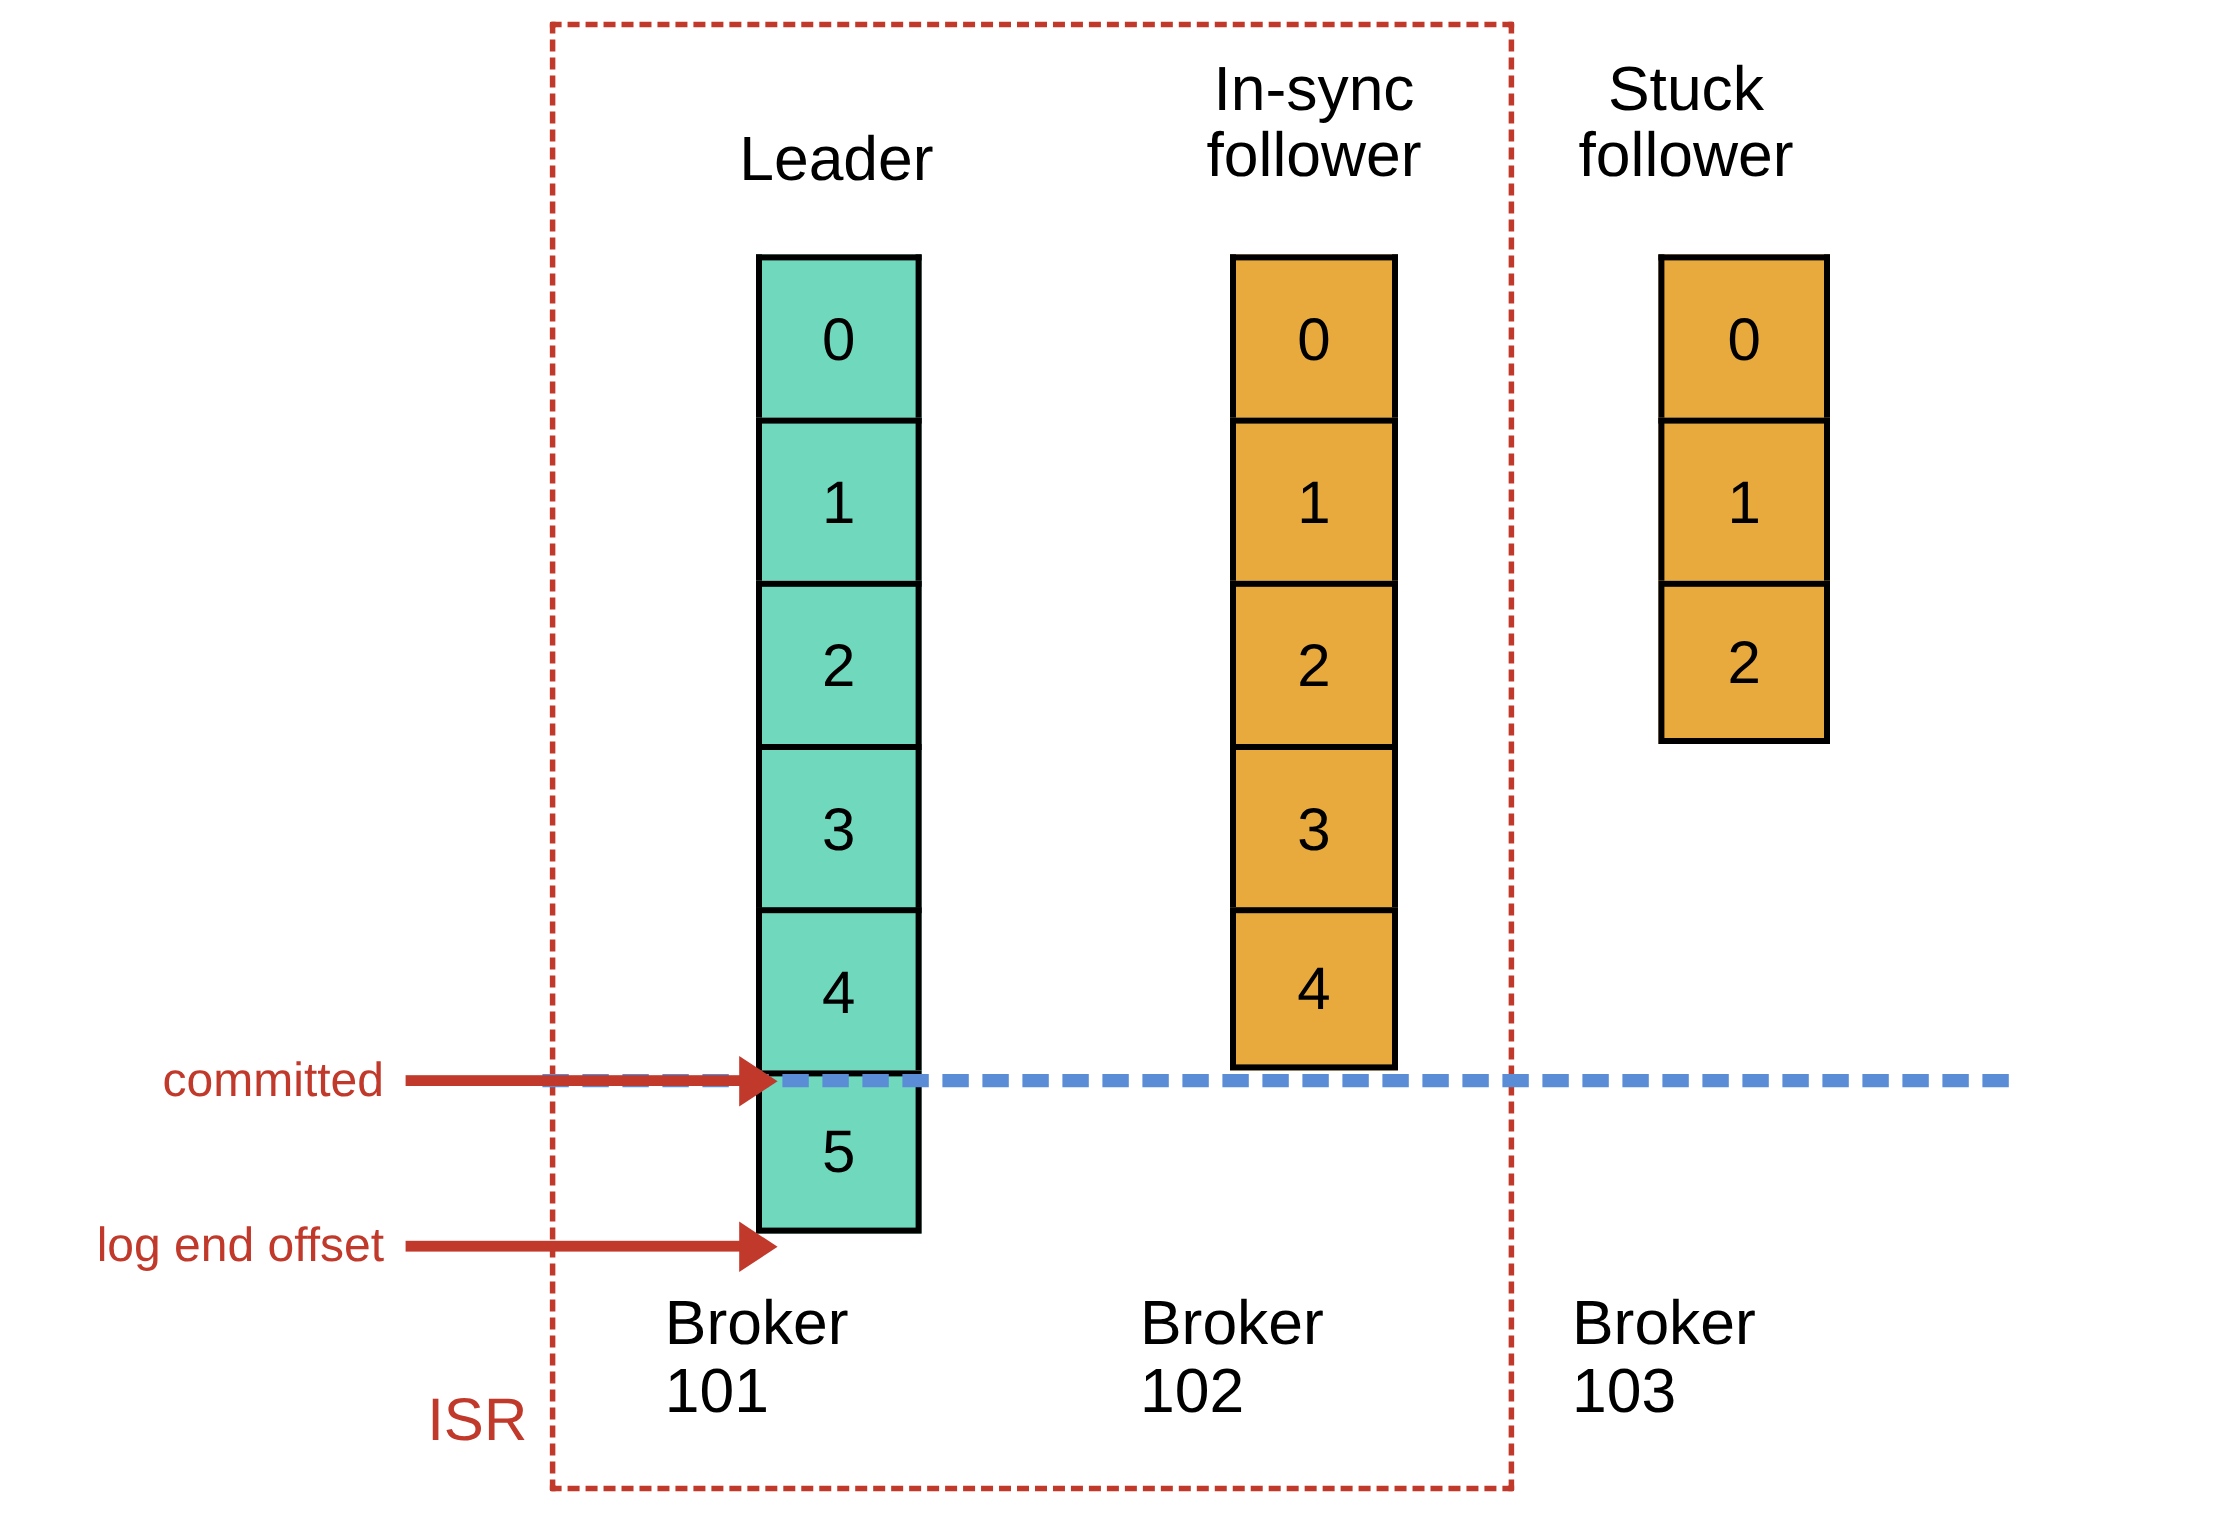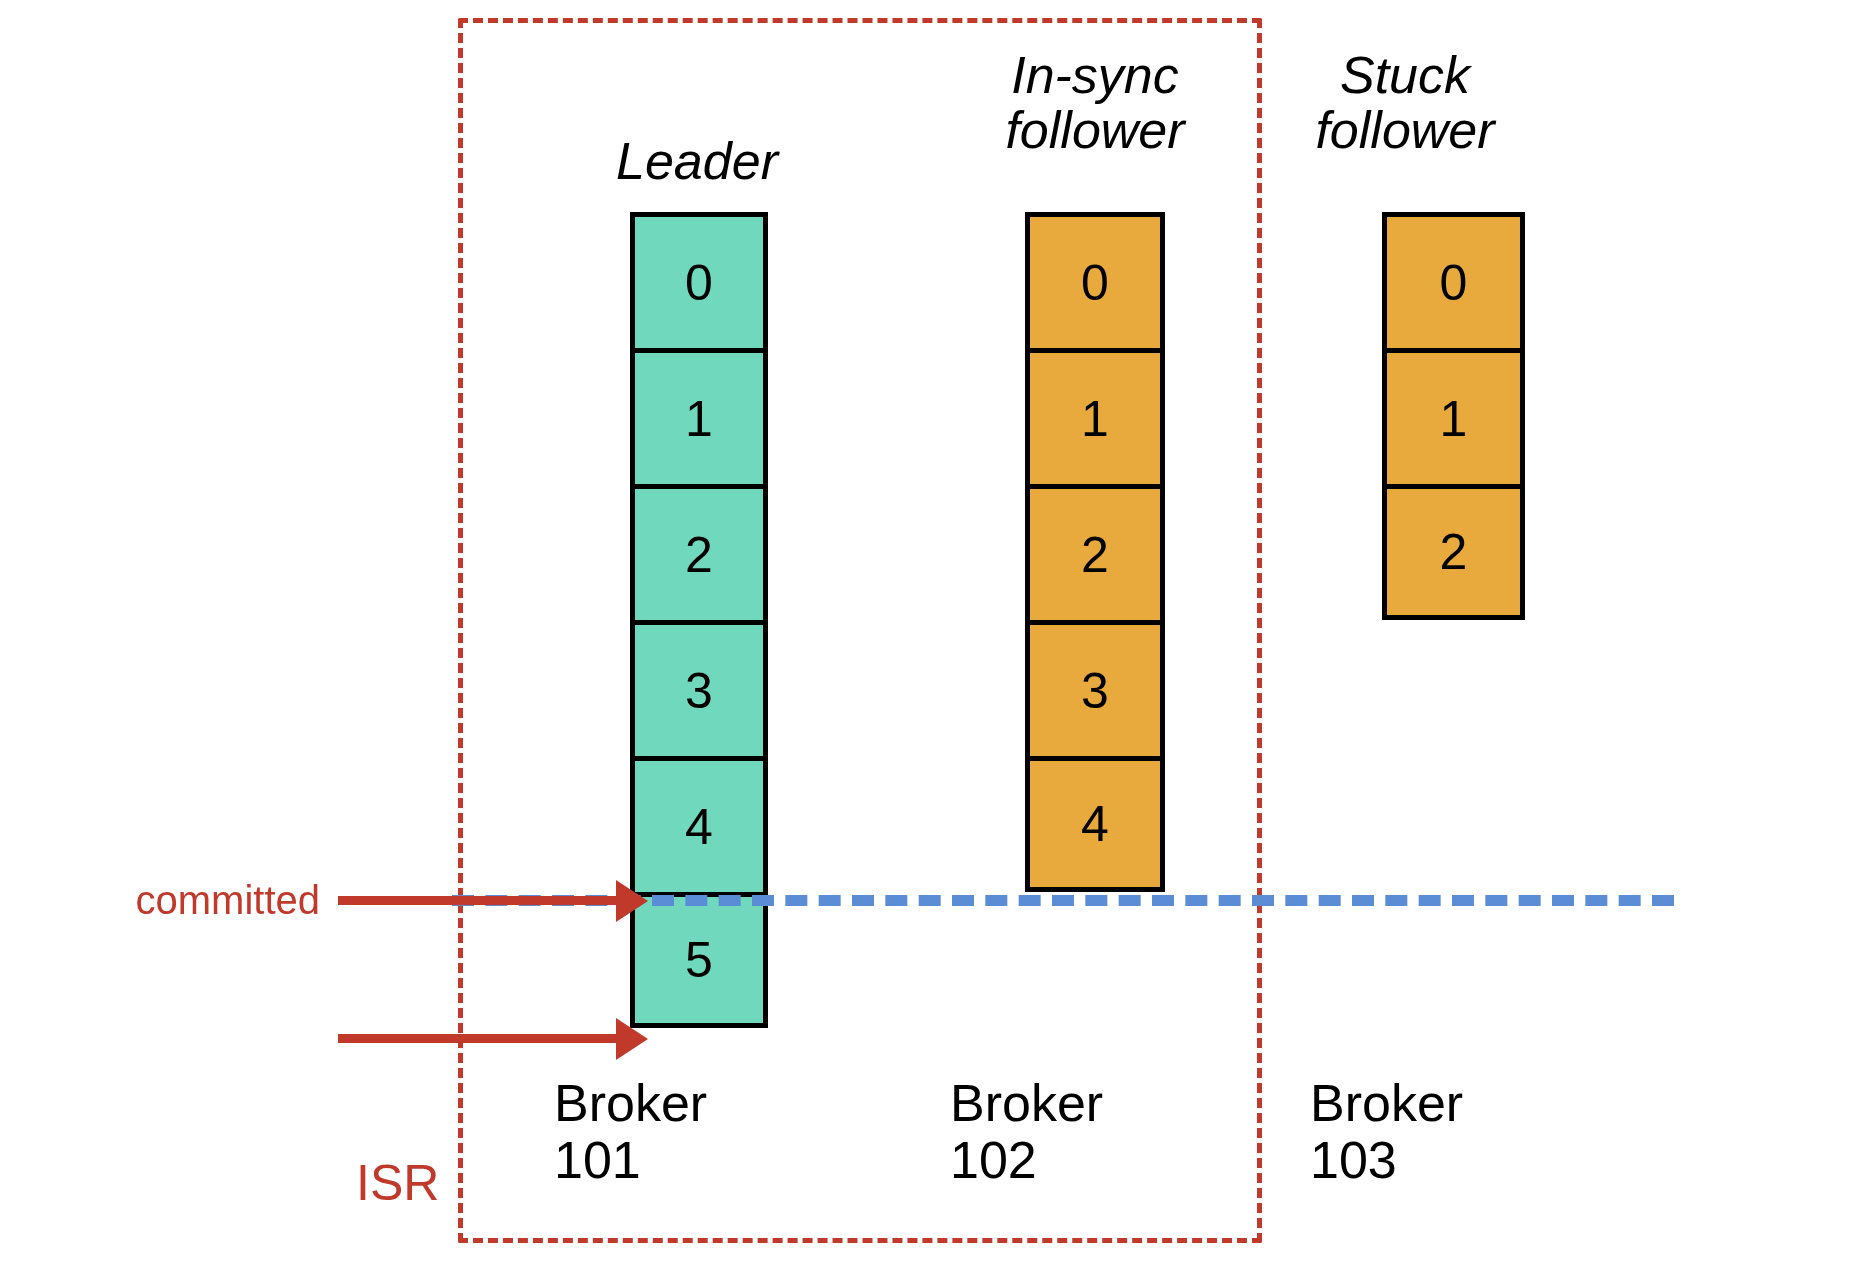--- a/index.html
+++ b/index.html
@@ -38,23 +38,22 @@
   }
 
   
   .col-title {
     position: absolute;
     text-align: center;
     font-size: 52px;
     color: #000000;
     line-height: 1.06;
     white-space: pre-line;
-    font-style: italic;
   }
-  #title-leader   { left: 552px;  top: 106px; width: 290px; margin-top: 28px; }
+  #title-leader   { left: 552px;  top: 106px; width: 290px; }
   #title-insync   { left: 930px;  top: 48px;  width: 330px; }
   #title-stuck    { left: 1240px; top: 48px;  width: 330px; }
 
   
   .log-col {
     position: absolute;
   }
   .cell {
     box-sizing: border-box;
     border: 5px solid #000000;
@@ -173,20 +172,21 @@
     <div class="cell orange" style="height:136px">0</div>
     <div class="cell orange" style="height:136px">1</div>
     <div class="cell orange" style="height:136px">2</div>
   </div>
 
   <div id="hwm-line"></div>
 
   <div class="ann-label" id="committed-label">committed</div>
   <div class="ann-arrow" id="committed-arrow"></div>
 
+  <div class="ann-label" id="leo-label">log end offset</div>
   <div class="ann-arrow" id="leo-arrow"></div>
 
   <div class="broker-label" id="broker-101">Broker
 101</div>
   <div class="broker-label" id="broker-102">Broker
 102</div>
   <div class="broker-label" id="broker-103">Broker
 103</div>
 
 </div>

